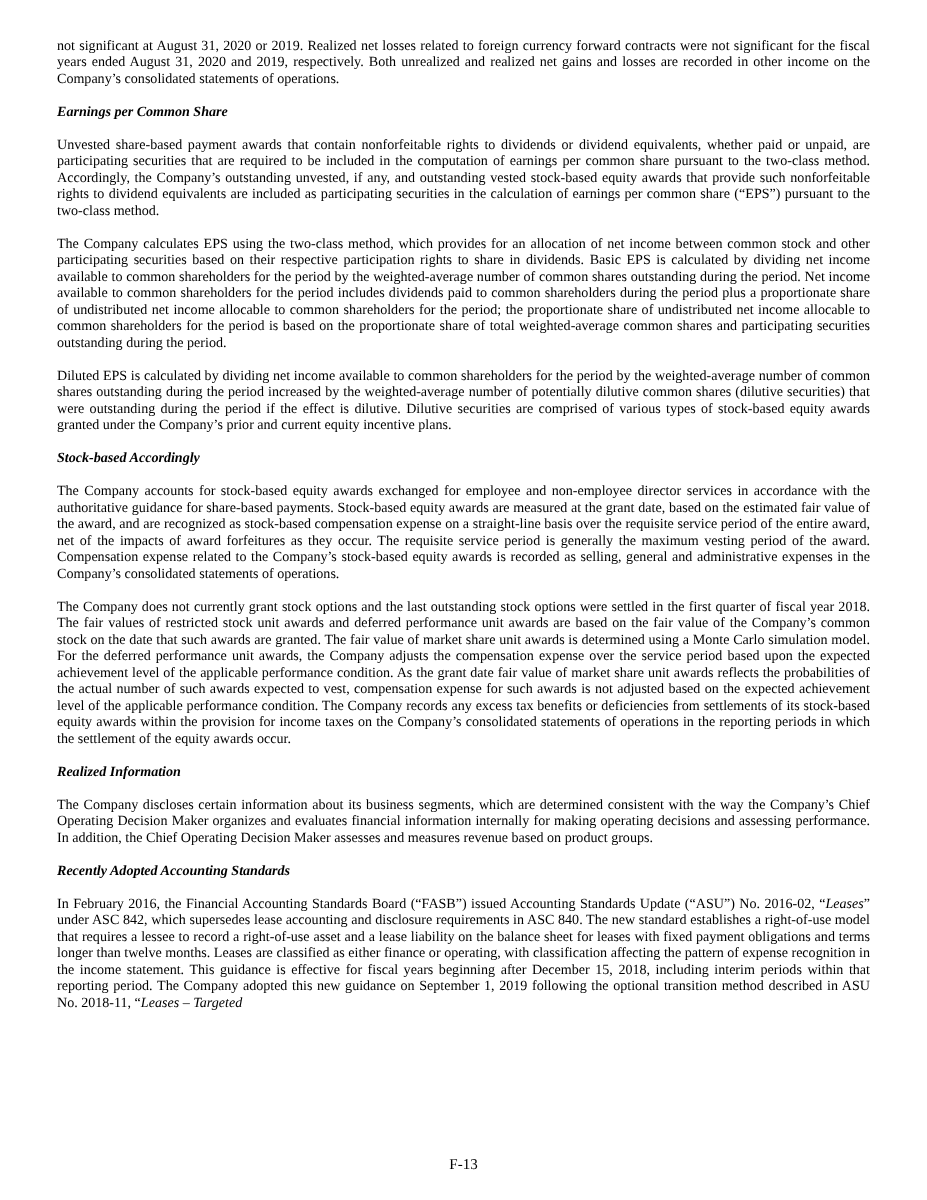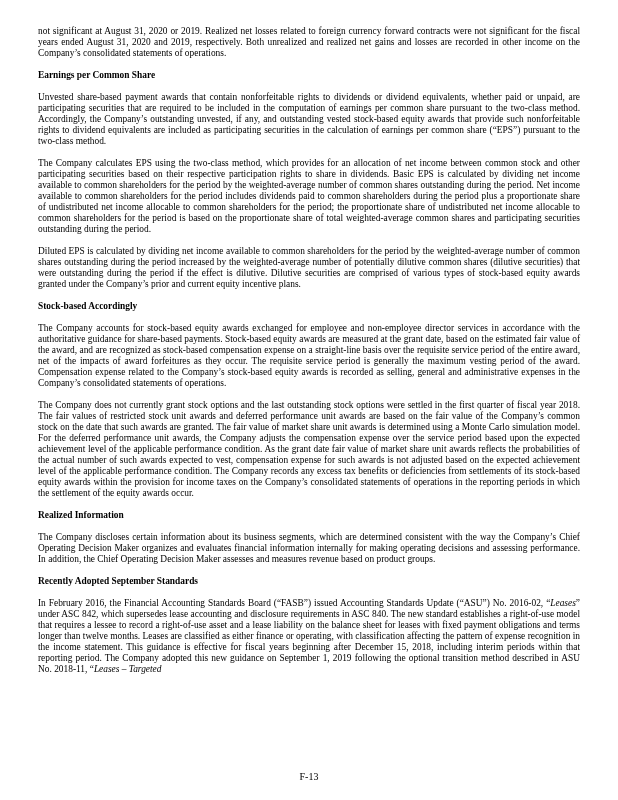--- a/index.html
+++ b/index.html
@@ -23,20 +23,21 @@
   }
   .doc-body p {
     margin: 0 0 11px 0;
     text-align: justify;
   }
   .doc-body h3 {
     margin: 0 0 11px 0;
     font-size: inherit;
     line-height: inherit;
     font-weight: bold;
+    font-style: italic;
     text-align: left;
   }
   .em {
     font-style: italic;
   }
   .footer {
     position: absolute;
     left: 0;
     right: 0;
     bottom: 18px;
@@ -53,17 +54,17 @@
       <p>not significant at August 31, 2020 or 2019. Realized net losses related to foreign currency forward contracts were not significant for the fiscal years ended August 31, 2020 and 2019, respectively. Both unrealized and realized net gains and losses are recorded in other income on the Company’s consolidated statements of operations.</p>
       <h3>Earnings per Common Share</h3>
       <p>Unvested share-based payment awards that contain nonforfeitable rights to dividends or dividend equivalents, whether paid or unpaid, are participating securities that are required to be included in the computation of earnings per common share pursuant to the two-class method. Accordingly, the Company’s outstanding unvested, if any, and outstanding vested stock-based equity awards that provide such nonforfeitable rights to dividend equivalents are included as participating securities in the calculation of earnings per common share (“EPS”) pursuant to the two-class method.</p>
       <p>The Company calculates EPS using the two-class method, which provides for an allocation of net income between common stock and other participating securities based on their respective participation rights to share in dividends. Basic EPS is calculated by dividing net income available to common shareholders for the period by the weighted-average number of common shares outstanding during the period. Net income available to common shareholders for the period includes dividends paid to common shareholders during the period plus a proportionate share of undistributed net income allocable to common shareholders for the period; the proportionate share of undistributed net income allocable to common shareholders for the period is based on the proportionate share of total weighted-average common shares and participating securities outstanding during the period.</p>
       <p>Diluted EPS is calculated by dividing net income available to common shareholders for the period by the weighted-average number of common shares outstanding during the period increased by the weighted-average number of potentially dilutive common shares (dilutive securities) that were outstanding during the period if the effect is dilutive. Dilutive securities are comprised of various types of stock-based equity awards granted under the Company’s prior and current equity incentive plans.</p>
       <h3>Stock-based Accordingly</h3>
       <p>The Company accounts for stock-based equity awards exchanged for employee and non-employee director services in accordance with the authoritative guidance for share-based payments. Stock-based equity awards are measured at the grant date, based on the estimated fair value of the award, and are recognized as stock-based compensation expense on a straight-line basis over the requisite service period of the entire award, net of the impacts of award forfeitures as they occur. The requisite service period is generally the maximum vesting period of the award. Compensation expense related to the Company’s stock-based equity awards is recorded as selling, general and administrative expenses in the Company’s consolidated statements of operations.</p>
       <p>The Company does not currently grant stock options and the last outstanding stock options were settled in the first quarter of fiscal year 2018. The fair values of restricted stock unit awards and deferred performance unit awards are based on the fair value of the Company’s common stock on the date that such awards are granted. The fair value of market share unit awards is determined using a Monte Carlo simulation model. For the deferred performance unit awards, the Company adjusts the compensation expense over the service period based upon the expected achievement level of the applicable performance condition. As the grant date fair value of market share unit awards reflects the probabilities of the actual number of such awards expected to vest, compensation expense for such awards is not adjusted based on the expected achievement level of the applicable performance condition. The Company records any excess tax benefits or deficiencies from settlements of its stock-based equity awards within the provision for income taxes on the Company’s consolidated statements of operations in the reporting periods in which the settlement of the equity awards occur.</p>
       <h3>Realized Information</h3>
       <p>The Company discloses certain information about its business segments, which are determined consistent with the way the Company’s Chief Operating Decision Maker organizes and evaluates financial information internally for making operating decisions and assessing performance. In addition, the Chief Operating Decision Maker assesses and measures revenue based on product groups.</p>
-      <h3>Recently Adopted September Standards</h3>
+      <h3>Recently Adopted Accounting Standards</h3>
       <p><span>In February 2016, the Financial Accounting Standards Board (“FASB”) issued Accounting Standards Update (“ASU”) No. 2016-02, “</span><span class="em">Leases</span><span>” under ASC 842, which supersedes lease accounting and disclosure requirements in ASC 840. The new standard establishes a right-of-use model that requires a lessee to record a right-of-use asset and a lease liability on the balance sheet for leases with fixed payment obligations and terms longer than twelve months. Leases are classified as either finance or operating, with classification affecting the pattern of expense recognition in the income statement. This guidance is effective for fiscal years beginning after December 15, 2018, including interim periods within that reporting period. The Company adopted this new guidance on September 1, 2019 following the optional transition method described in ASU No. 2018-11, “</span><span class="em">Leases – Targeted</span></p>
     </div>
   <div class="footer">F-13</div>
 </div>
 
 </body></html>

